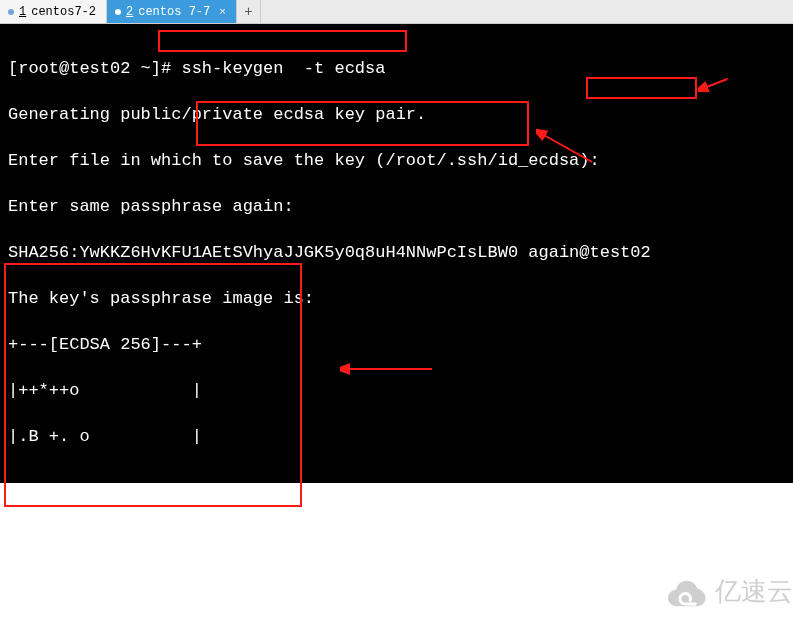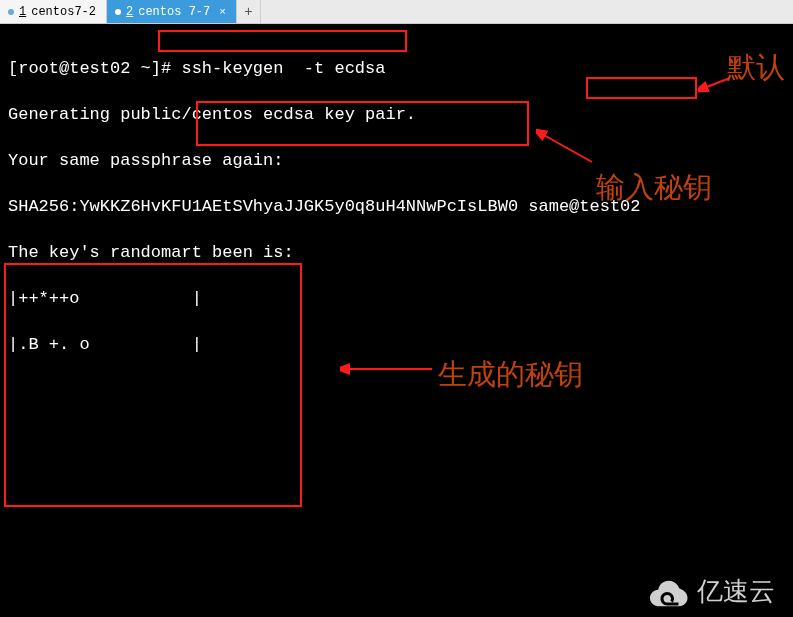--- a/index.html
+++ b/index.html
@@ -61,55 +61,55 @@
       font-size: 14px;
       color: #555;
       cursor: pointer;
       border-right: 1px solid #ccc;
     }
     .terminal {
       background: #000;
       color: #fff;
       padding: 10px 8px;
       width: 793px;
-      height: 593px;
+      height: 459px;
       white-space: pre;
       line-height: 23px;
       position: relative;
       font-family: 'Consolas', 'Courier New', monospace;
     }
     .line {
       display: block;
     }
     .redbox {
       position: absolute;
       border: 2px solid #ff1a1a;
       pointer-events: none;
     }
     .rb1 { left: 158px; top: 30px; width: 249px; height: 22px; }
     .rb2 { left: 586px; top: 77px; width: 111px; height: 22px; }
     .rb3 { left: 196px; top: 101px; width: 333px; height: 45px; }
     .rb4 { left: 4px; top: 263px; width: 298px; height: 244px; }
     .annot {
       position: absolute;
-      color: #c2410c;
+      color: #000000;
       font-family: 'Microsoft YaHei', 'SimHei', sans-serif;
       font-size: 29px;
       pointer-events: none;
     }
     .an1 { left: 727px; top: 48px; }
     .an2 { left: 596px; top: 152px; margin-top: 16px; }
     .an3 { left: 438px; top: 355px; }
     .arrow {
       position: absolute;
       pointer-events: none;
     }
     .watermark {
       position: absolute;
-      right: 18px;
+      right: 0;
       bottom: 8px;
       font-family: 'Microsoft YaHei', sans-serif;
       font-size: 26px;
       color: #cfcfcf;
       display: flex;
       align-items: center;
       gap: 6px;
     }
     .watermark svg {
       width: 46px;
@@ -131,24 +131,26 @@
     <span>centos 7-7</span>
     <span class="close">×</span>
   </div>
   <div class="newtab">
     <span>+</span>
   </div>
 </div>
 
 <div class="terminal">
 <span class="line"><span>[root@test02 ~]# </span><span>ssh-keygen  -t ecdsa</span></span>
-<span class="line">Generating public/centos ecdsa key pair.</span>
-<span class="line">Your same passphrase again:</span>
-<span class="line">SHA256:YwKKZ6HvKFU1AEtSVhyaJJGK5y0q8uH4NNwPcIsLBW0 same@test02</span>
-<span class="line">The key's randomart been is:</span>
+<span class="line">Generating public/private ecdsa key pair.</span>
+<span class="line">Enter file in which to save the key (/root/.ssh/id_ecdsa):</span>
+<span class="line">Enter same passphrase again:</span>
+<span class="line">SHA256:YwKKZ6HvKFU1AEtSVhyaJJGK5y0q8uH4NNwPcIsLBW0 again@test02</span>
+<span class="line">The key's passphrase image is:</span>
+<span class="line">+---[ECDSA 256]---+</span>
 <span class="line">|++*++o           |</span>
 <span class="line">|.B +. o          |</span>
 
 
 
 
 
 
 
 

